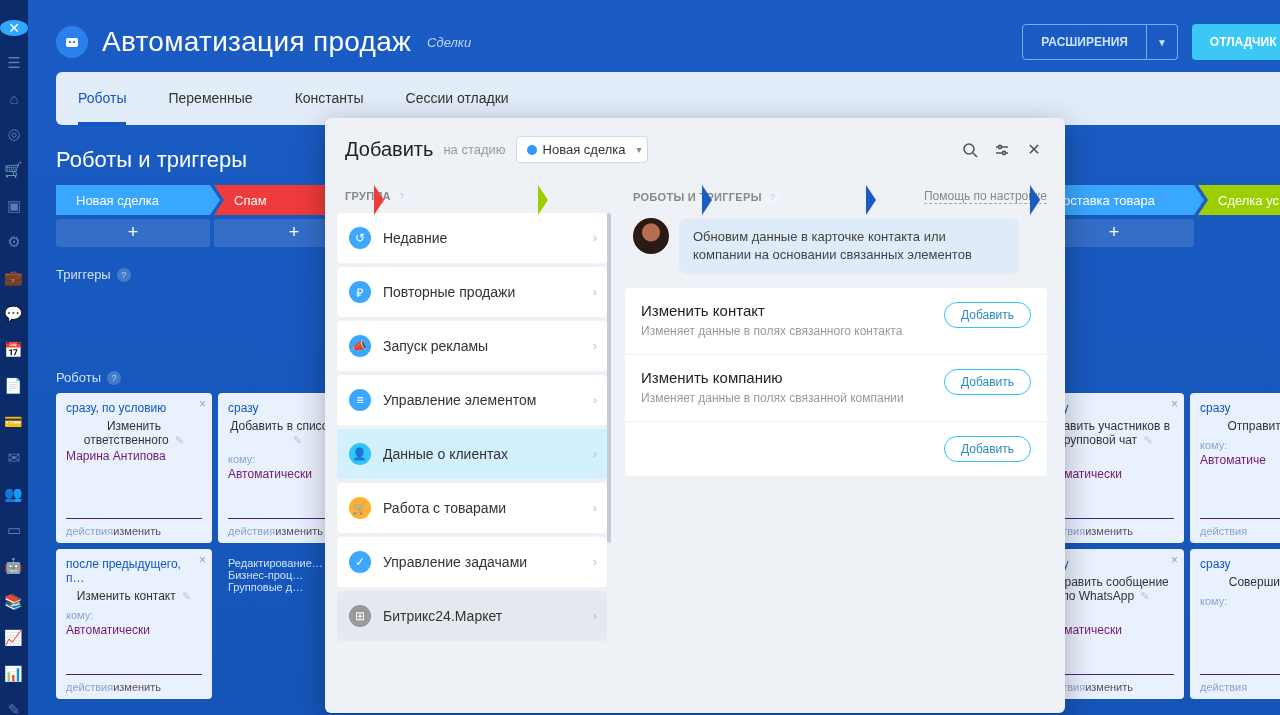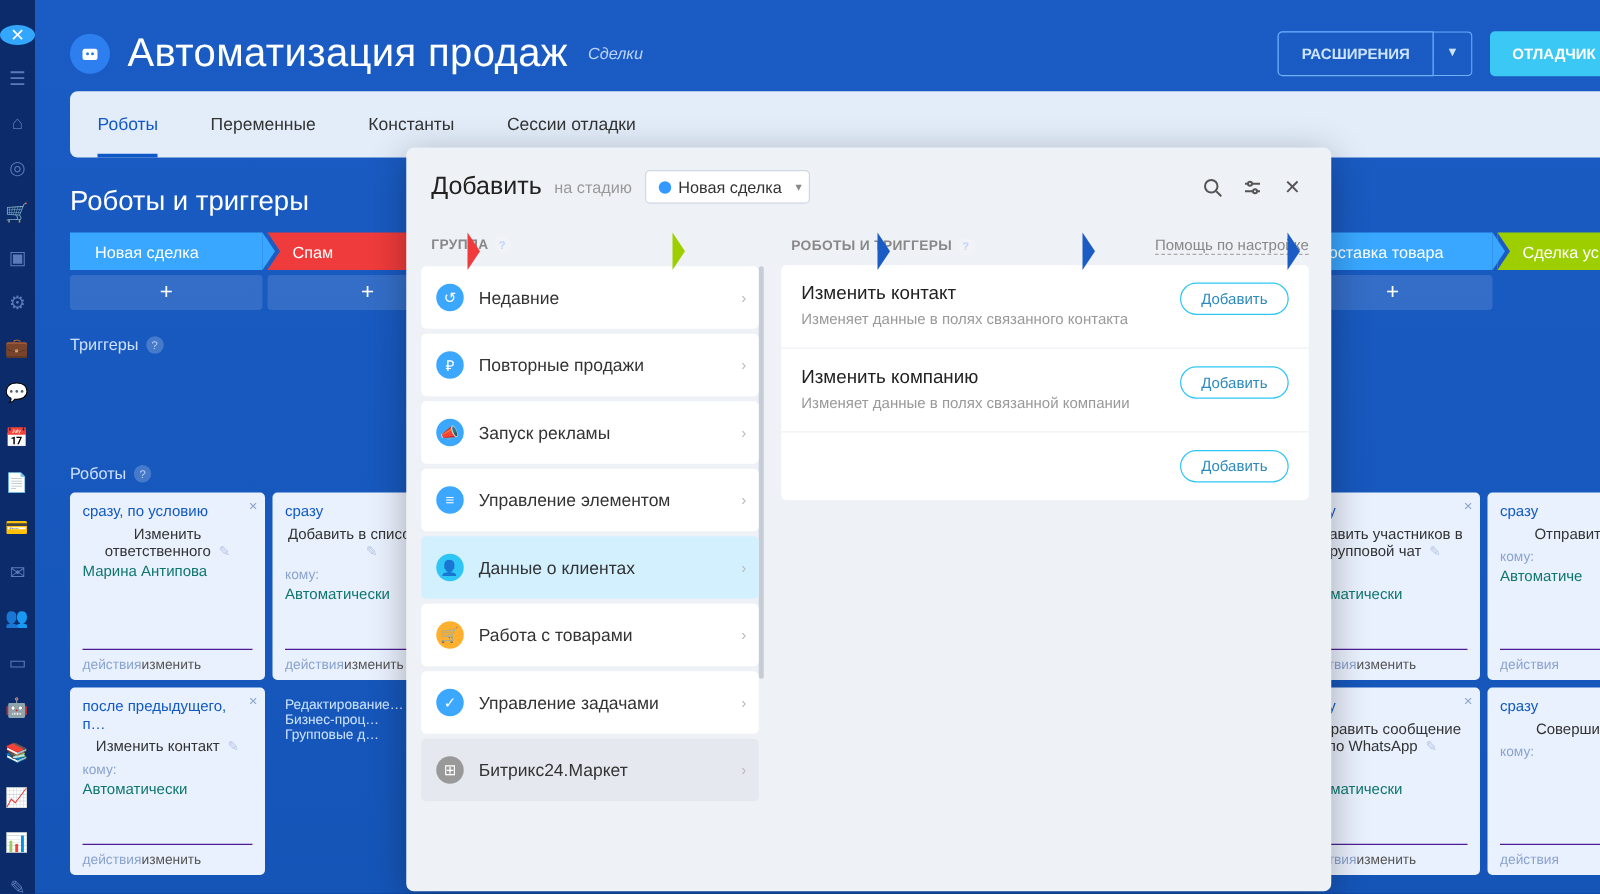--- a/index.html
+++ b/index.html
@@ -9,21 +9,21 @@
 .left-sidebar { width: 56px; background: #0b2b6b; display: flex; flex-direction: column; align-items: center; padding-top: 20px; gap: 18px; }
 .left-sidebar .close-btn { width: 28px; height: 28px; border-radius: 50%; background: #33a7ff; display:flex; align-items:center; justify-content:center; color:#fff; font-size: 14px; }
 .left-sidebar .nav-icon { width: 20px; height: 20px; color: #5a7ab8; display:flex; align-items:center; justify-content:center; font-size: 15px; }
 
 
 .main { flex: 1; position: relative; background: linear-gradient(180deg, #1a5cc4 0%, #1555b8 100%); }
 
 
 .page-header { display:flex; align-items:center; padding: 24px 28px 12px 28px; }
 .page-header .logo-badge { width: 32px; height: 32px; border-radius: 50%; background: #2d7ff0; display:flex; align-items:center; justify-content:center; margin-right: 14px; }
-.page-header .title { color: #fff; font-size: 32px; font-weight: 300; letter-spacing: .3px; }
+.page-header .title { color: #fff; font-size: 28px; font-weight: 300; letter-spacing: .3px; }
 .page-header .subtitle { color: #bcd4ff; font-size: 13px; margin-left: 16px; font-style: italic; }
 .page-header .spacer { flex:1; }
 .btn-ext { display:flex; }
 .btn-ext .b1 { background: transparent; border:1px solid #6fb1ff; color:#cde4ff; padding: 10px 18px; font-size: 12px; font-weight:600; border-radius: 4px 0 0 4px; }
 .btn-ext .b2 { background: transparent; border:1px solid #6fb1ff; border-left:none; color:#cde4ff; padding: 10px 10px; border-radius: 0 4px 4px 0; font-size: 10px;}
 .btn-debug { background: #3bc8f5; color:#fff; border:none; padding: 11px 18px; font-size: 12px; font-weight:600; border-radius: 4px; margin-left: 14px; }
 
 
 .tabs-bar { background: #e3edfa; margin: 0 28px; border-radius: 6px; padding: 0 22px; display:flex; gap: 42px; }
 .tab-item { padding: 18px 0 16px 0; font-size: 14px; color: #333; border-bottom: 3px solid transparent; }
@@ -47,21 +47,21 @@
 .help-q { width:14px; height:14px; border-radius:50%; background: rgba(255,255,255,.2); color:#bcd4ff; font-size:9px; display:inline-flex; align-items:center; justify-content:center;}
 
 
 .robots-area { padding: 0 28px; display:flex; gap: 6px; flex-wrap: wrap; }
 .robot-card { width: 156px; background: #eaf1fe; border-radius: 4px; padding: 8px 10px 0 10px; position:relative; font-size: 12px; color:#333; height: 150px; display:flex; flex-direction:column; }
 .robot-card .when { color:#1058c5; font-size: 12px; }
 .robot-card .x { position:absolute; top:4px; right:6px; color:#8aa3ce; font-size: 12px; }
 .robot-card .name { color:#333; margin-top: 4px; text-align: center; }
 .robot-card .pencil { color:#b5c6e4; font-size:11px; margin-left:3px;}
 .robot-card .to-lbl { color:#8aa3ce; font-size: 11px; margin-top: 6px;}
-.robot-card .to-val { color:#0f766e; font-size: 12px; margin-top: 2px;}
+.robot-card .to-val { color:#701a75; font-size: 12px; margin-top: 2px;}
 .robot-card .footer { margin-top:auto; display:flex; justify-content:flex-start; border-top:1px solid #4c1d95; padding:6px 0; font-size:11px;}
 .robot-card .footer .a1 { color:#8aa3ce; }
 .robot-card .footer .a2 { color:#555; }
 .robot-card.alt { background: transparent; color:#cde4ff; }
 .robot-card.alt .ln { font-size:11px; color:#cde4ff; }
 
 
 .modal { position:absolute; left: 297px; top: 118px; width: 740px; height: 595px; background: #eef1f5; border-radius: 6px; box-shadow: 0 6px 30px rgba(0,0,0,.3); display:flex; flex-direction:column; overflow:hidden; }
 .modal-head { display:flex; align-items:center; padding: 18px 20px 16px 20px; gap: 10px; }
 .modal-head .t1 { font-size: 20px; font-weight: 500; color:#222; }
@@ -364,20 +364,24 @@
           </div>
       </div>
       <div class="modal-right">
         <div class="right-head">
           <div class="h1">
               <span>РОБОТЫ И ТРИГГЕРЫ</span>
               <span class="help-q">?</span>
             </div>
           <div class="help-link">Помощь по настройке</div>
         </div>
+        <div class="speech">
+          <div class="avatar"></div>
+          <div class="bubble">Обновим данные в карточке контакта или компании на основании связанных элементов</div>
+        </div>
         <div class="actions-panel" id="actions-panel">
             <div class="action-row">
               <div class="meta">
                 <div class="t">Изменить контакт</div>
                 <div class="d">Изменяет данные в полях связанного контакта</div>
               </div>
               <button class="btn-add">Добавить</button>
             </div>
             <div class="action-row">
               <div class="meta">

